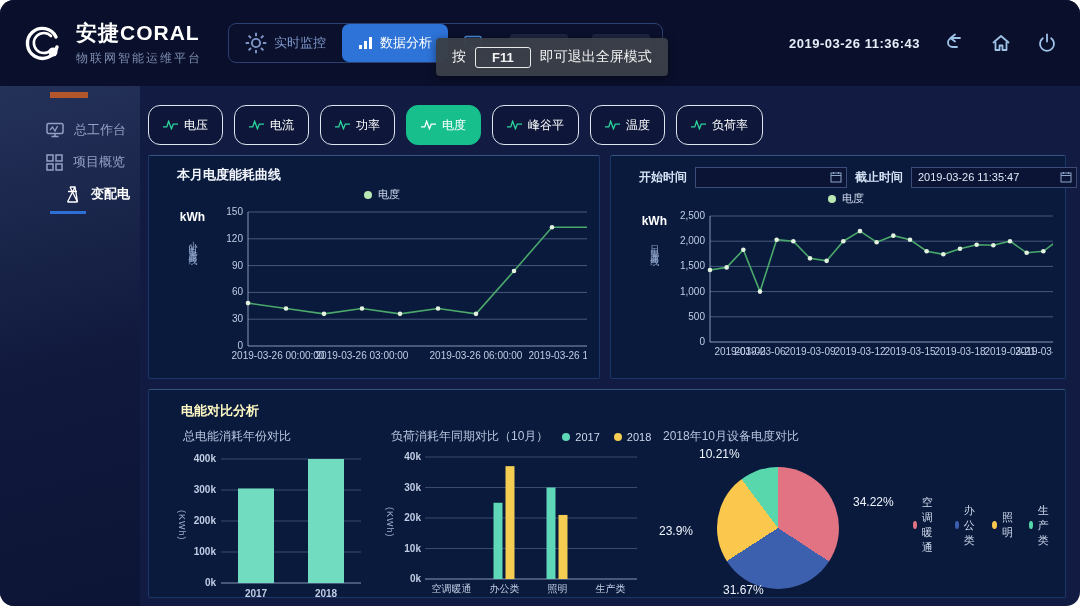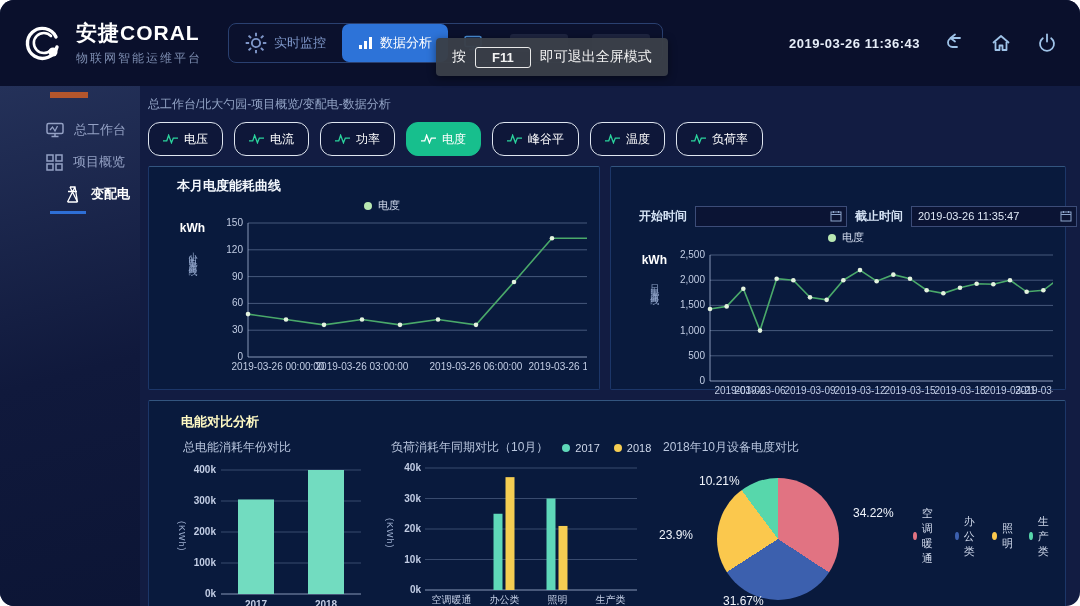--- a/index.html
+++ b/index.html
@@ -37,42 +37,42 @@
              padding-top:4px; flex:0 0 auto;padding-left:20px; }
   .side-accent { width:38px; height:6px; background:#b4562c; margin:2px 0 16px 30px; }
   .side-item { display:flex; align-items:center; gap:10px; padding:7px 0 7px 26px;
                color:#94a1c4; font-size:13px; cursor:pointer; }
   .side-item.active { color:#ffffff; font-weight:bold;margin-left:18px; }
   .side-underline { width:36px; height:3px; background:#2e6fd6; margin:1px 0 0 30px; }
 
   .content { flex:1; padding:10px 14px 8px 8px; min-width:0; }
   .breadcrumb { color:#93a4c6; font-size:12px; }
   .tabs { display:flex; gap:11px; margin-top:9px; }
-  .tab { display:inline-flex; align-items:center; gap:6px; height:34px; padding:0 14px;
+  .tab { display:inline-flex; align-items:center; gap:6px; height:40px; padding:0 14px;
          border:1px solid #dfe6f0; border-radius:12px; color:#ffffff; font-size:12px;
          background:rgba(8,14,36,.3); cursor:pointer; white-space:nowrap; }
   .tab.active { background:#17bf8d; border-color:#17bf8d; }
 
   .charts-row { display:flex; gap:10px; margin-top:10px; height:224px; }
   .panel { background:#091a3d; border:1px solid #1c3668; border-top-color:#33557f;
            border-radius:2px; padding:10px 12px 6px 28px; position:relative; }
   .panel-hourly { width:452px; flex:0 0 auto; }
   .panel-daily { flex:1; min-width:0; }
   .panel-title { color:#f2f6fc; font-size:13px; font-weight:bold; }
   .legend-row { display:flex; justify-content:center; align-items:center; gap:6px;
                 margin:3px 0 0 0; color:#cfd8ea; font-size:11px; }
   .dot { width:8px; height:8px; border-radius:50%; display:inline-block; }
   .chart-flex { display:flex; margin-top:2px; }
   .axis-block { width:32px; display:flex; flex-direction:column; align-items:center; }
   .axis-unit { color:#ffffff; font-weight:bold; font-size:12px; margin-top:6px; }
   .axis-vname { writing-mode:vertical-rl; color:#8fa3c8; font-size:9px; letter-spacing:3px;
                 margin-top:10px; }
   svg text { fill:#c2cde4; font-size:10px; font-family:"Liberation Sans","DejaVu Sans",sans-serif; }
 
-  .daily-header { display:flex; align-items:center; gap:8px;margin-top:28px; }
+  .daily-header { display:flex; align-items:center; gap:8px; }
   .dt-label { color:#d5e3f5; font-size:12px; font-weight:bold; white-space:nowrap; }
   .dt-input { display:flex; align-items:center; height:21px; background:#0b1434;
               border:1px solid #3c4c78; padding:0 4px 0 6px; }
   .dt-input input { background:transparent; border:none; outline:none; color:#dfe8f5;
                     font-size:11px; width:128px; font-family:inherit; }
   .dt-input.end input { width:142px; }
   .search-btn { background:#3f86e0; color:#eaf2fc; border:none; height:22px; padding:0 13px;
                 border-radius:11px; font-size:12px; cursor:pointer; font-family:inherit; }
 
   .panel-compare { margin-top:10px; height:209px; }
@@ -87,22 +87,22 @@
   .bar-flex { display:flex; margin-top:4px; }
   .month-head { display:flex; align-items:center; gap:14px; }
   .mini-legend { display:flex; align-items:center; gap:5px; color:#cfd8ea; font-size:11px; }
 
   .pie-area { display:flex; align-items:center; }
   .pie-wrap { position:relative; width:252px; height:160px; flex:0 0 auto; }
   .pie { position:absolute; left:60px; top:22px; width:122px; height:122px; border-radius:50%; }
   .pie-label { position:absolute; color:#f0f4fb; font-size:12px; white-space:nowrap; }
   .pl-0 { left:196px; top:50px; }   
   .pl-1 { left:66px;  top:138px; }  
-  .pl-2 { left:2px;   top:72px; }   
-  .pl-3 { left:42px;  top:18px; }    
+  .pl-2 { left:2px;   top:79px; }   
+  .pl-3 { left:42px;  top:2px; }    
   .pie-legend { display:flex; align-items:center; gap:13px; margin-left:4px; }
 </style>
 </head>
 <body>
 
 <div class="dashboard">
 
   <div class="topbar">
     <div class="logo">
       <svg width="42" height="42" viewBox="0 0 42 42">
@@ -201,21 +201,20 @@
         <svg width="17" height="18" viewBox="0 0 17 18">
           <path d="M6 2 H11 L13.5 17 M11 2 L3.5 17 M6 2 L13.5 17 M3.5 17 H13.5" fill="none" stroke="currentColor" stroke-width="1.3"></path>
           <line x1="4" y1="6.5" x2="13" y2="6.5" stroke="currentColor" stroke-width="1.3"></line>
         </svg>
         <span>变配电</span>
       </div>
       <div class="side-underline"></div>
     </div>
 
     <div class="content">
-      <div class="breadcrumb">总工作台/北大勺园-项目概览/变配电-数据分析</div>
 
       <div class="tabs">
         <div class="tab">
           <svg width="15" height="10" viewBox="0 0 16 10">
               <polyline points="0,7 4,7 6,1 9,9 11,4 16,4" fill="none" stroke="#2ad59d" stroke-width="1.4"></polyline>
             </svg>
           <span>电压</span>
         </div>
         <div class="tab">
           <svg width="15" height="10" viewBox="0 0 16 10">

